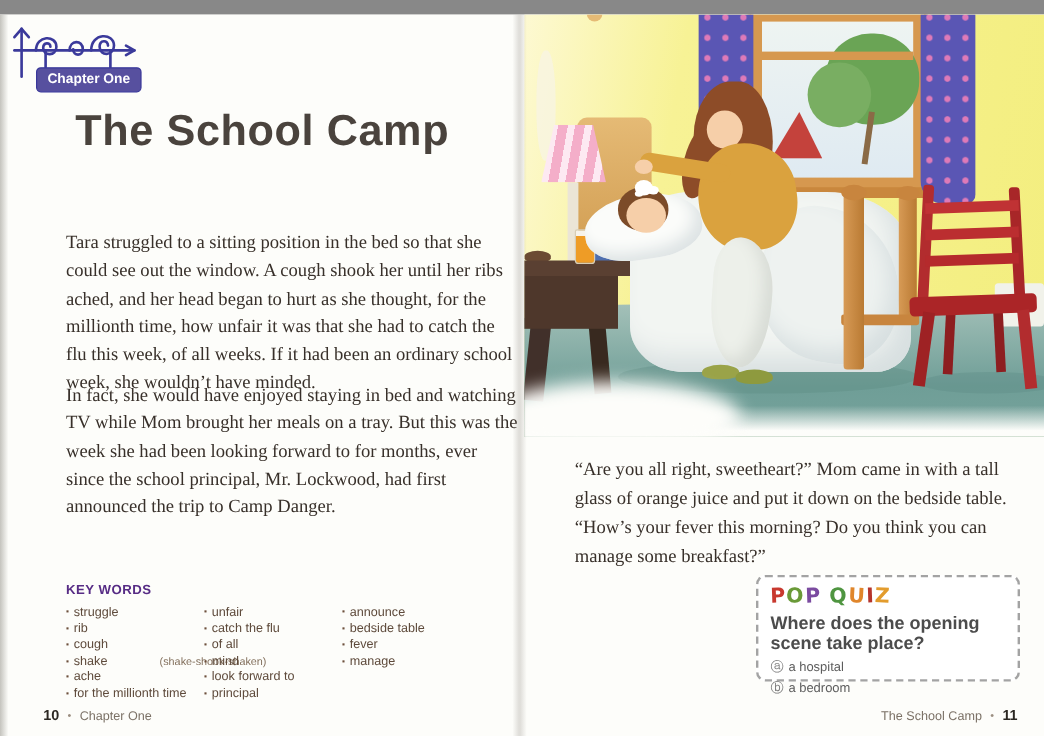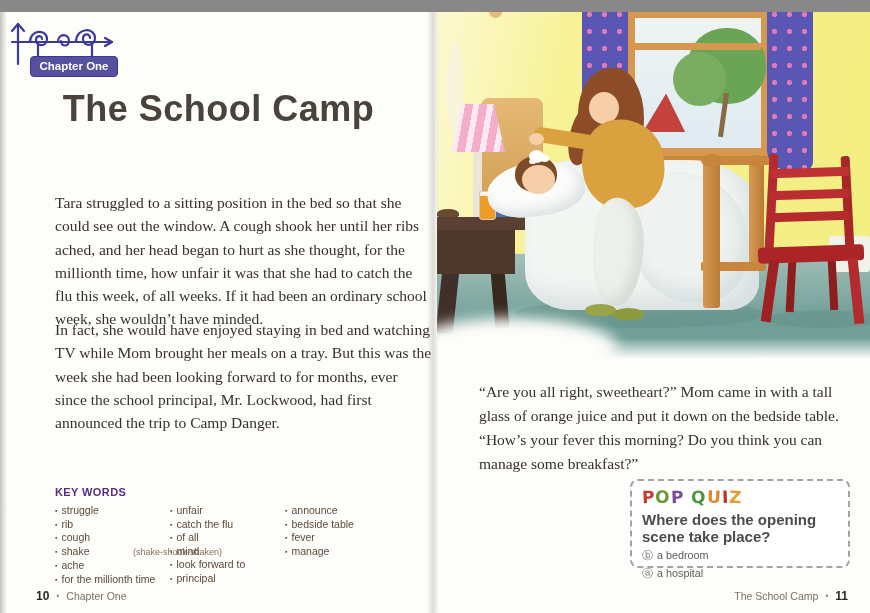--- a/index.html
+++ b/index.html
@@ -307,22 +307,22 @@
       <div class="fade-bottom"></div>
       <div class="fade-corner"></div>
     </div>
 
     <p class="body-text p3">“Are you all right, sweetheart?” Mom came in with a tall glass of orange juice and put it down on the bedside table. “How’s your fever this morning? Do you think you can manage some breakfast?”</p>
 
     <div class="popquiz">
       <div class="pq-title"><span style="color: rgb(200, 57, 47);">P</span><span style="color: rgb(106, 154, 56);">O</span><span style="color: rgb(123, 75, 160);">P</span><span style="color: rgb(0, 0, 0);">&nbsp;</span><span style="color: rgb(79, 149, 64);">Q</span><span style="color: rgb(224, 134, 43);">U</span><span style="color: rgb(181, 52, 44);">I</span><span style="color: rgb(227, 156, 45);">Z</span></div>
       <div class="pq-question">Where does the opening scene take place?</div>
       <div>
+          <div class="pq-option"><span class="pq-marker">ⓐ</span><span>a hospital</span></div>
           <div class="pq-option"><span class="pq-marker">ⓑ</span><span>a bedroom</span></div>
-          <div class="pq-option"><span class="pq-marker">ⓐ</span><span>a hospital</span></div>
         </div>
     </div>
 
     <div class="footer footer-right">
       <span>The School Camp</span>
       <span class="footer-sep">•</span>
       <span class="page-num">11</span>
     </div>
   </div>
 

